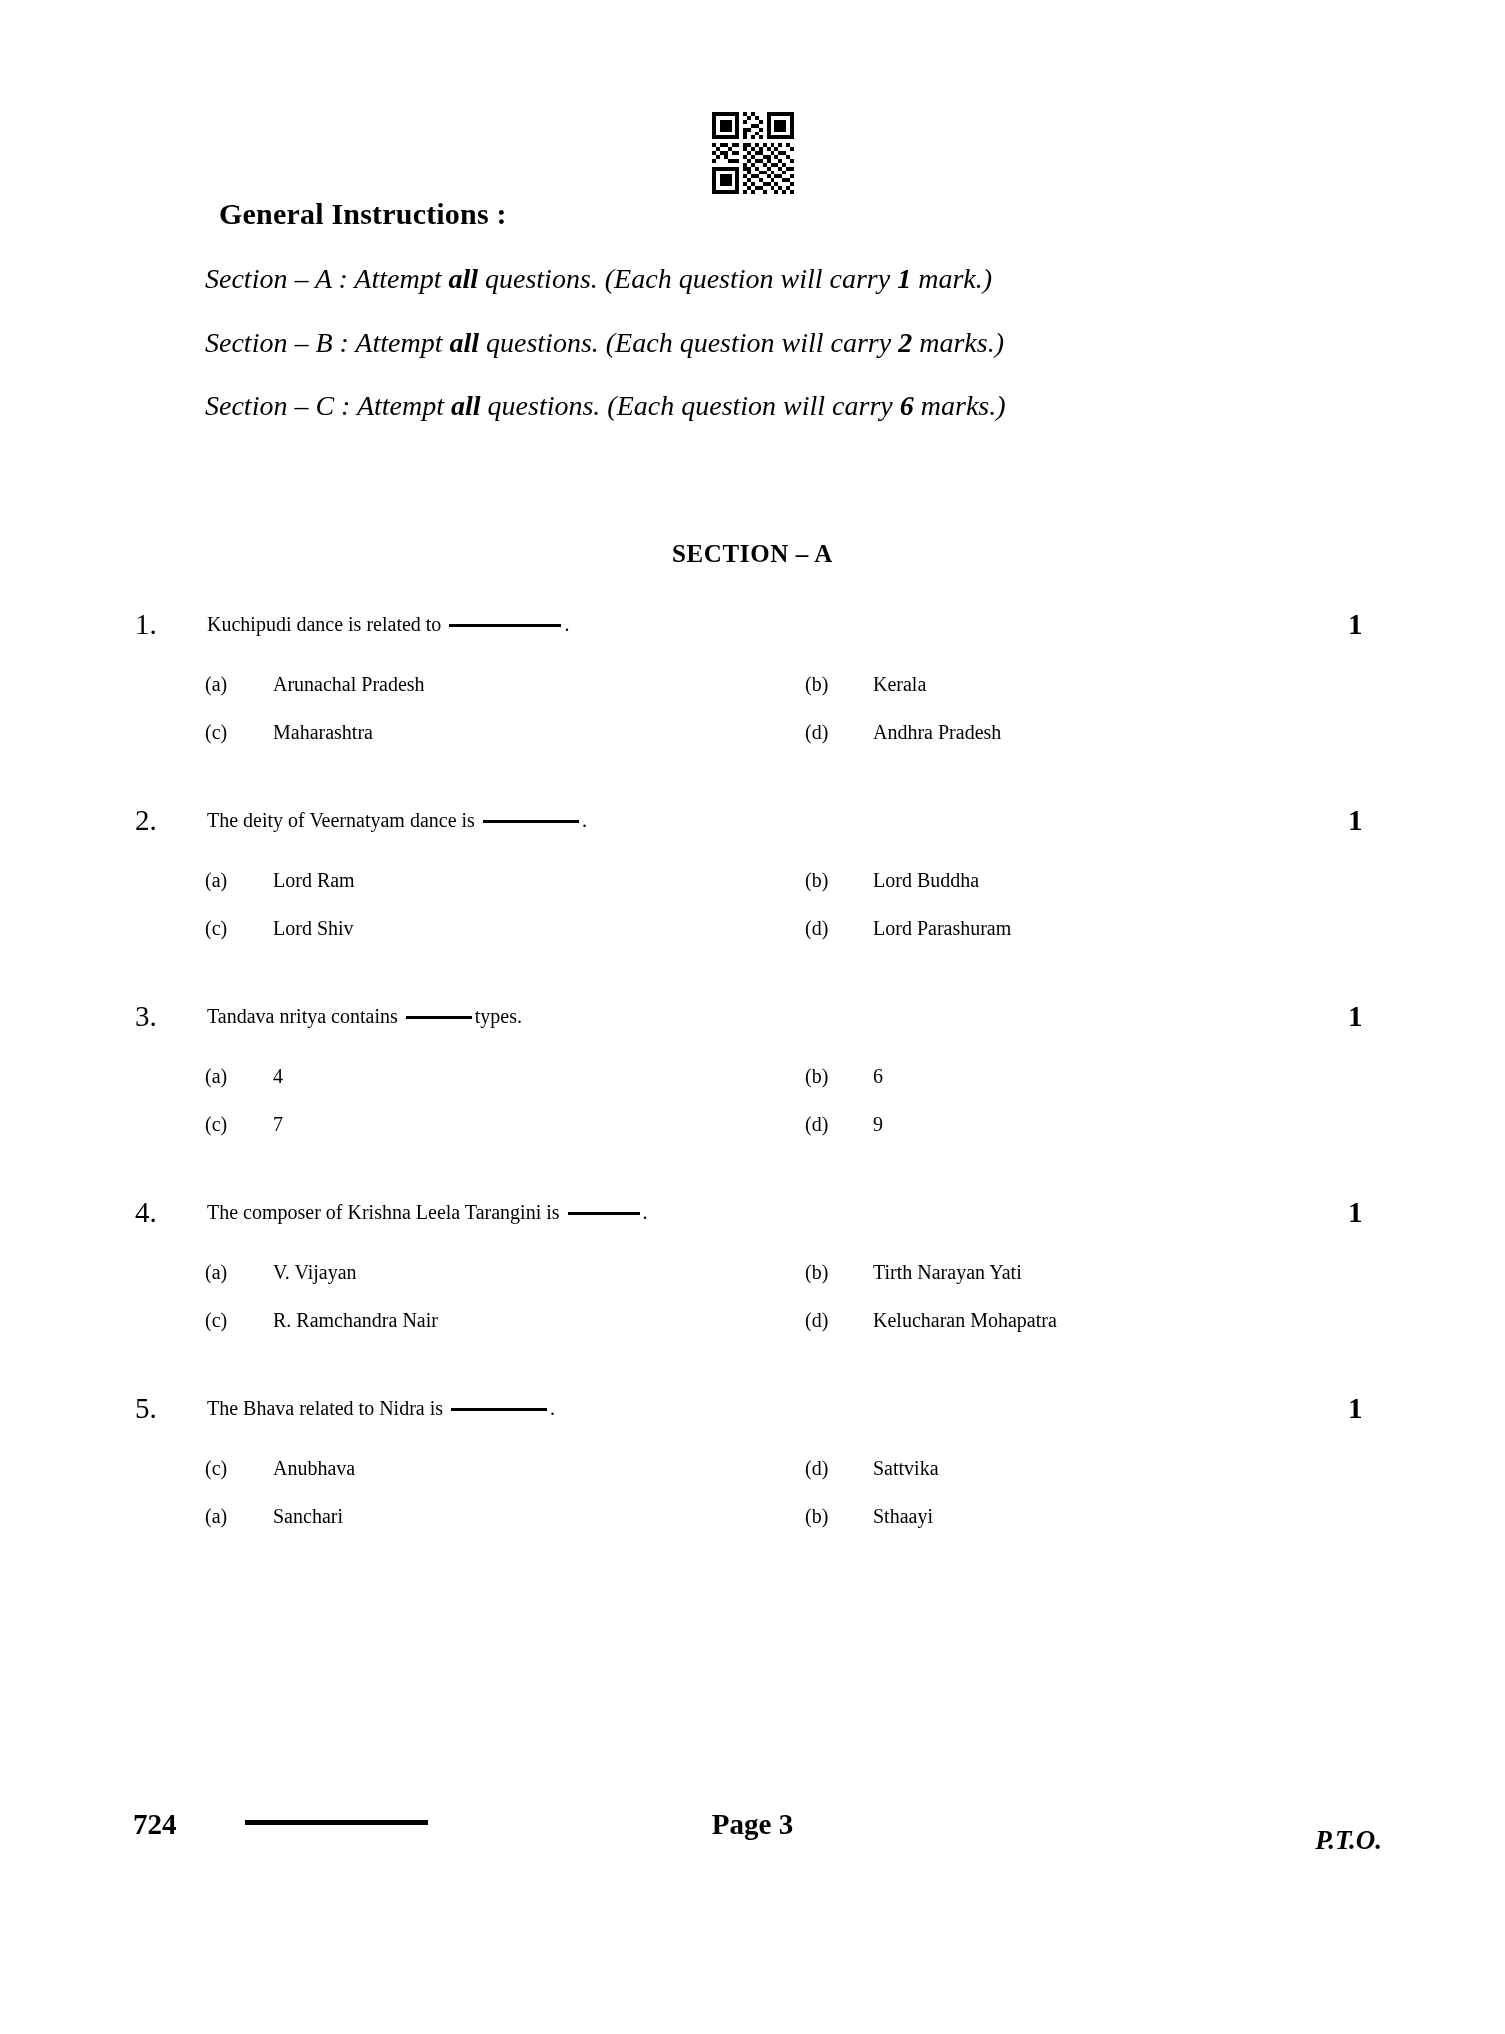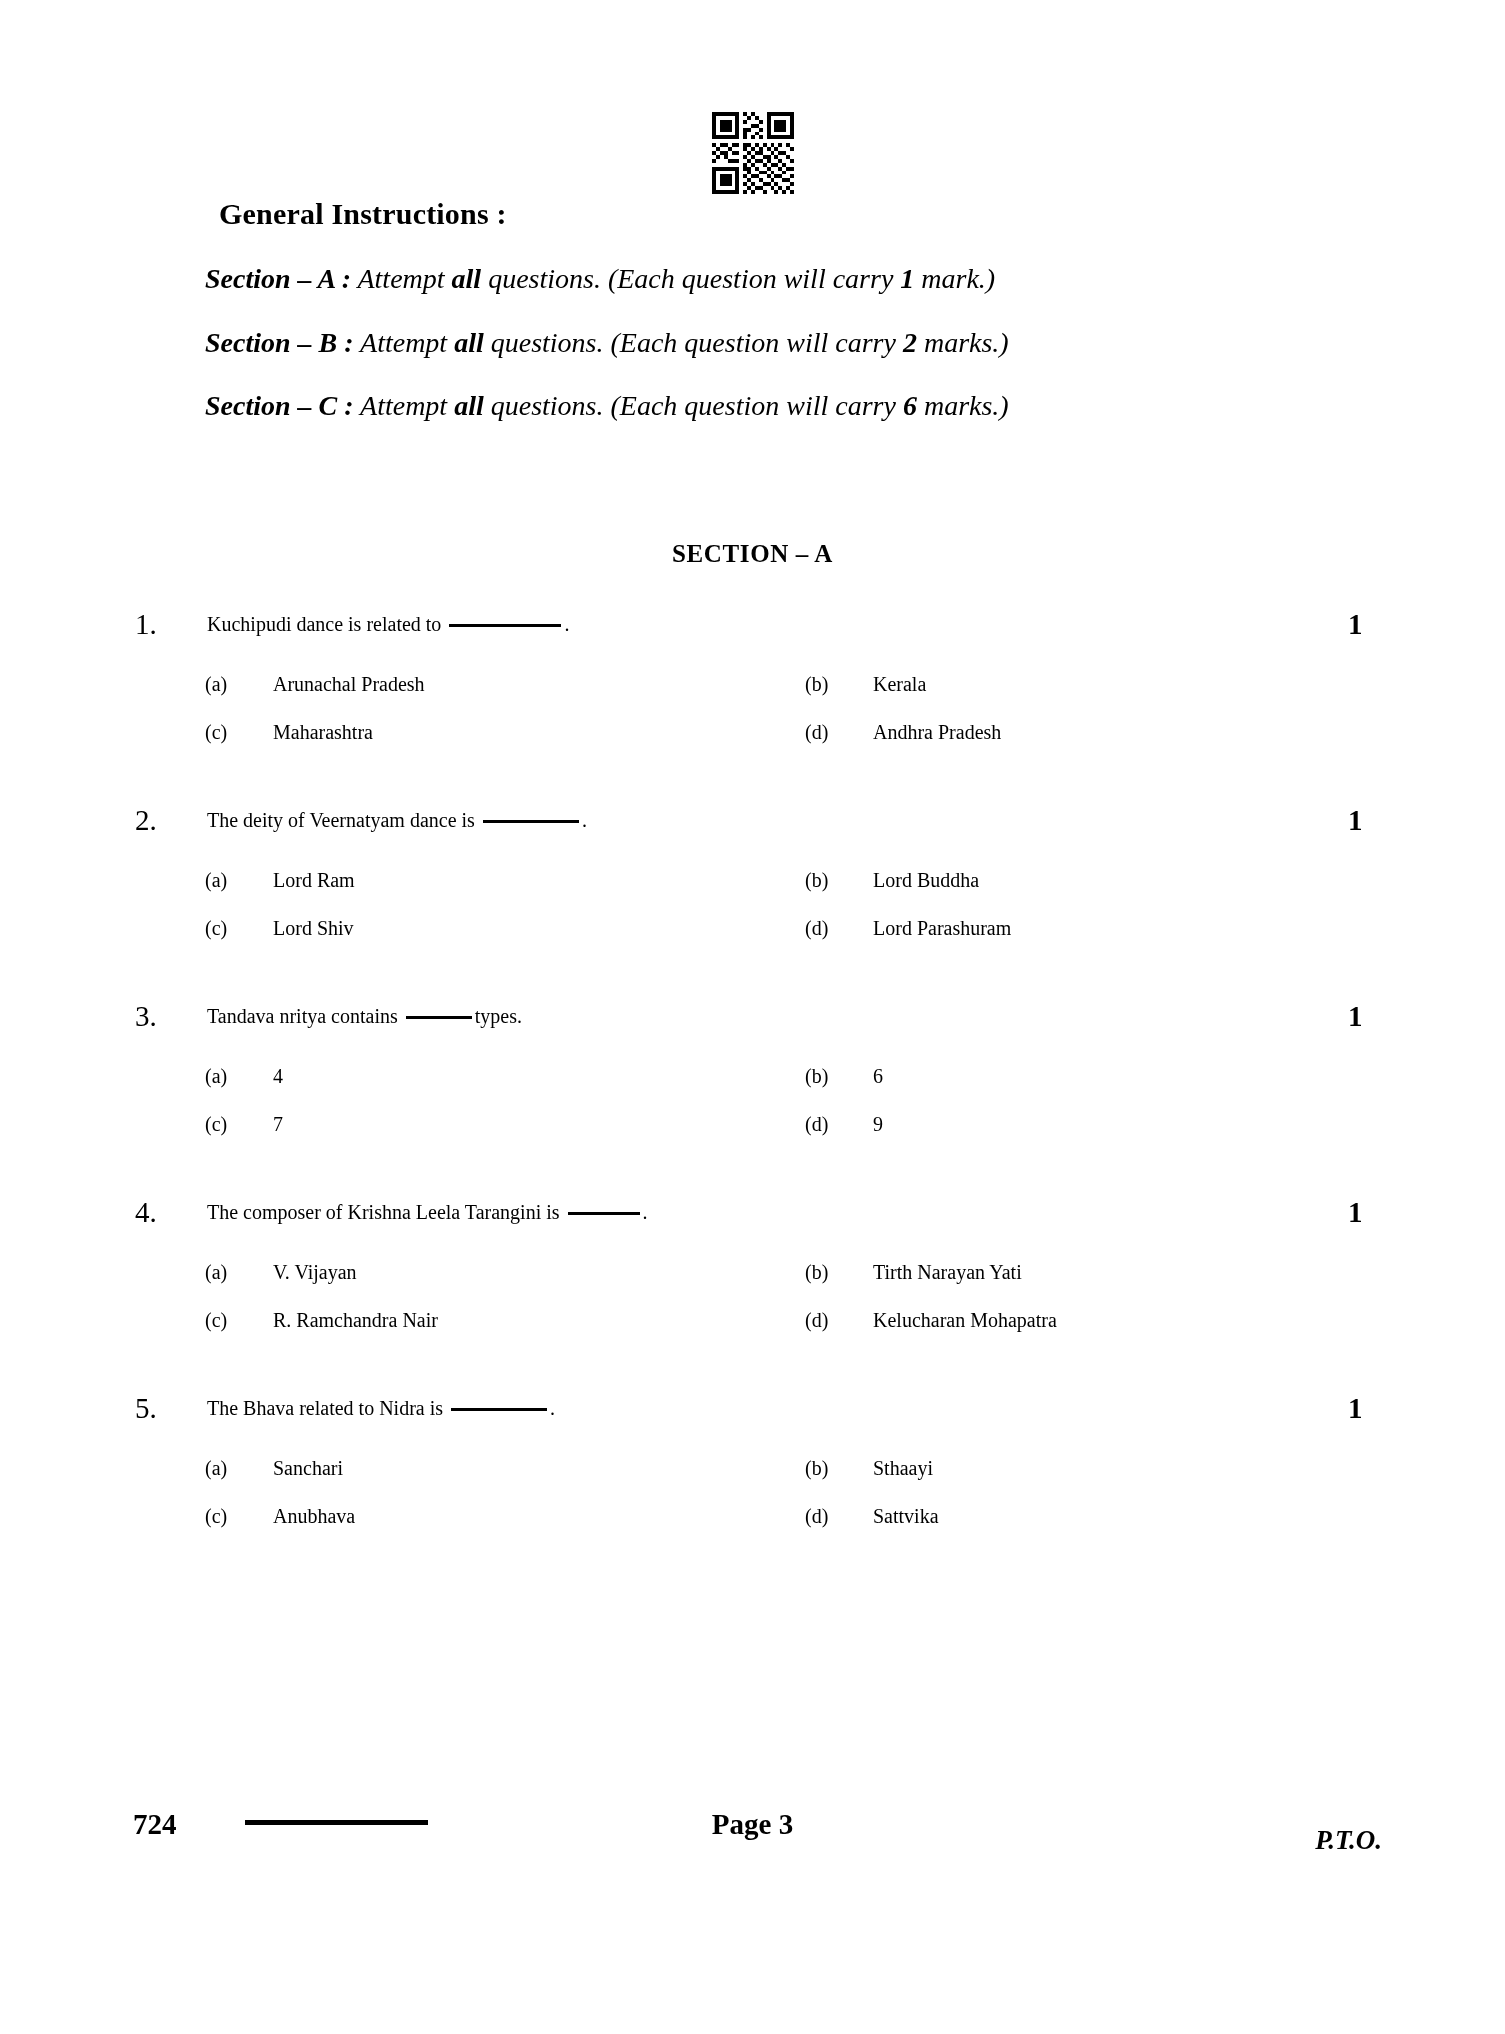--- a/index.html
+++ b/index.html
@@ -51,21 +51,21 @@
     white-space: nowrap;
   }
   .instr-line {
     font-size: 28px;
     font-style: italic;
     line-height: 1.2;
     margin: 0 0 30px 0;
     white-space: nowrap;
   }
   .instr-line .sec-label {
-    font-weight: bold;
+    font-weight: normal;
     font-style: italic;
     text-align: center;
   }
   .instr-line .strong-word {
     font-weight: bold;
     font-style: italic;
   }
 
   
   .section-header {
@@ -423,26 +423,26 @@
         </div>
       </div>
       <div class="question-block">
         <div class="q-stem-row">
           <div class="q-number">5.</div>
           <div class="q-text"><span>The Bhava related to Nidra is</span> <span class="blank w-med"></span><span>.</span></div>
           <div class="q-marks">1</div>
         </div>
         <div class="options">
           <div class="option-row">
+            <div class="opt col-left"><span class="opt-label">(c)</span><span>Anubhava</span></div>
+            <div class="opt col-right"><span class="opt-label">(d)</span><span>Sattvika</span></div>
+          </div>
+          <div class="option-row">
             <div class="opt col-left"><span class="opt-label">(a)</span><span>Sanchari</span></div>
             <div class="opt col-right"><span class="opt-label">(b)</span><span>Sthaayi</span></div>
-          </div>
-          <div class="option-row">
-            <div class="opt col-left"><span class="opt-label">(c)</span><span>Anubhava</span></div>
-            <div class="opt col-right"><span class="opt-label">(d)</span><span>Sattvika</span></div>
           </div>
         </div>
       </div>
     </div>
 
   <div class="footer">
     <div class="footer-code">724</div>
     <div class="footer-rule"></div>
     <div class="footer-page">Page 3</div>
     <div class="footer-pto">P.T.O.</div>

